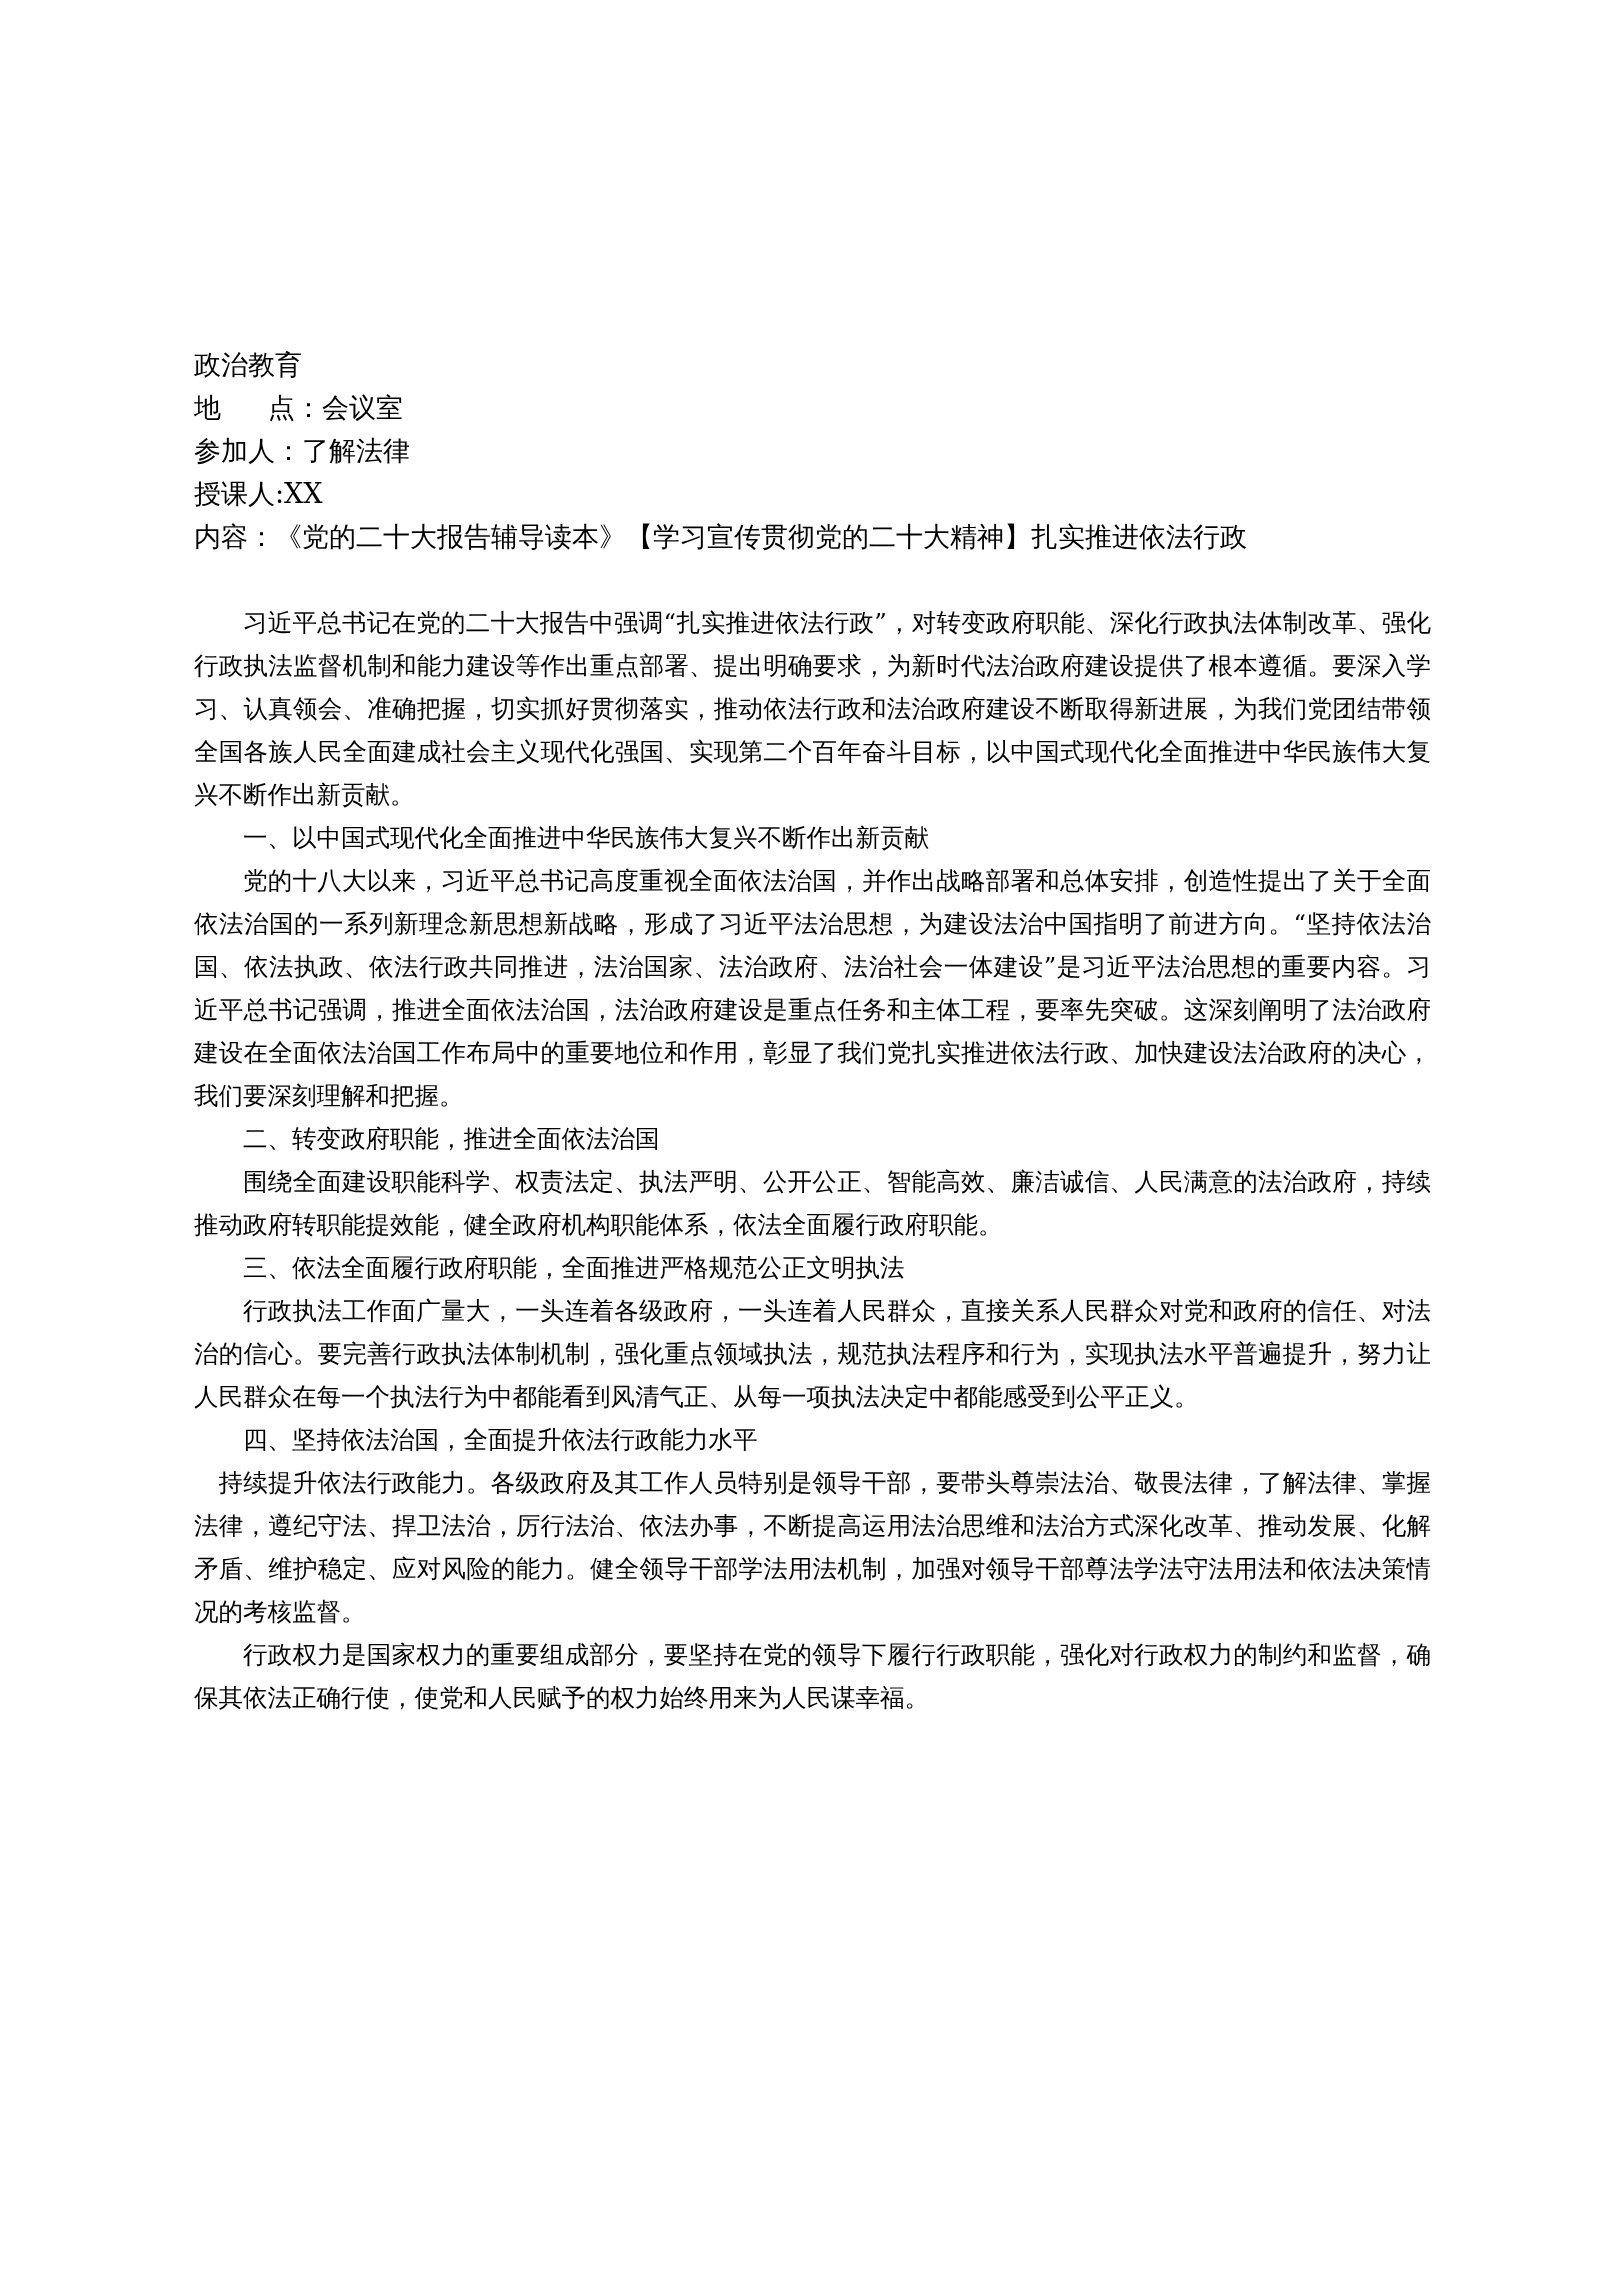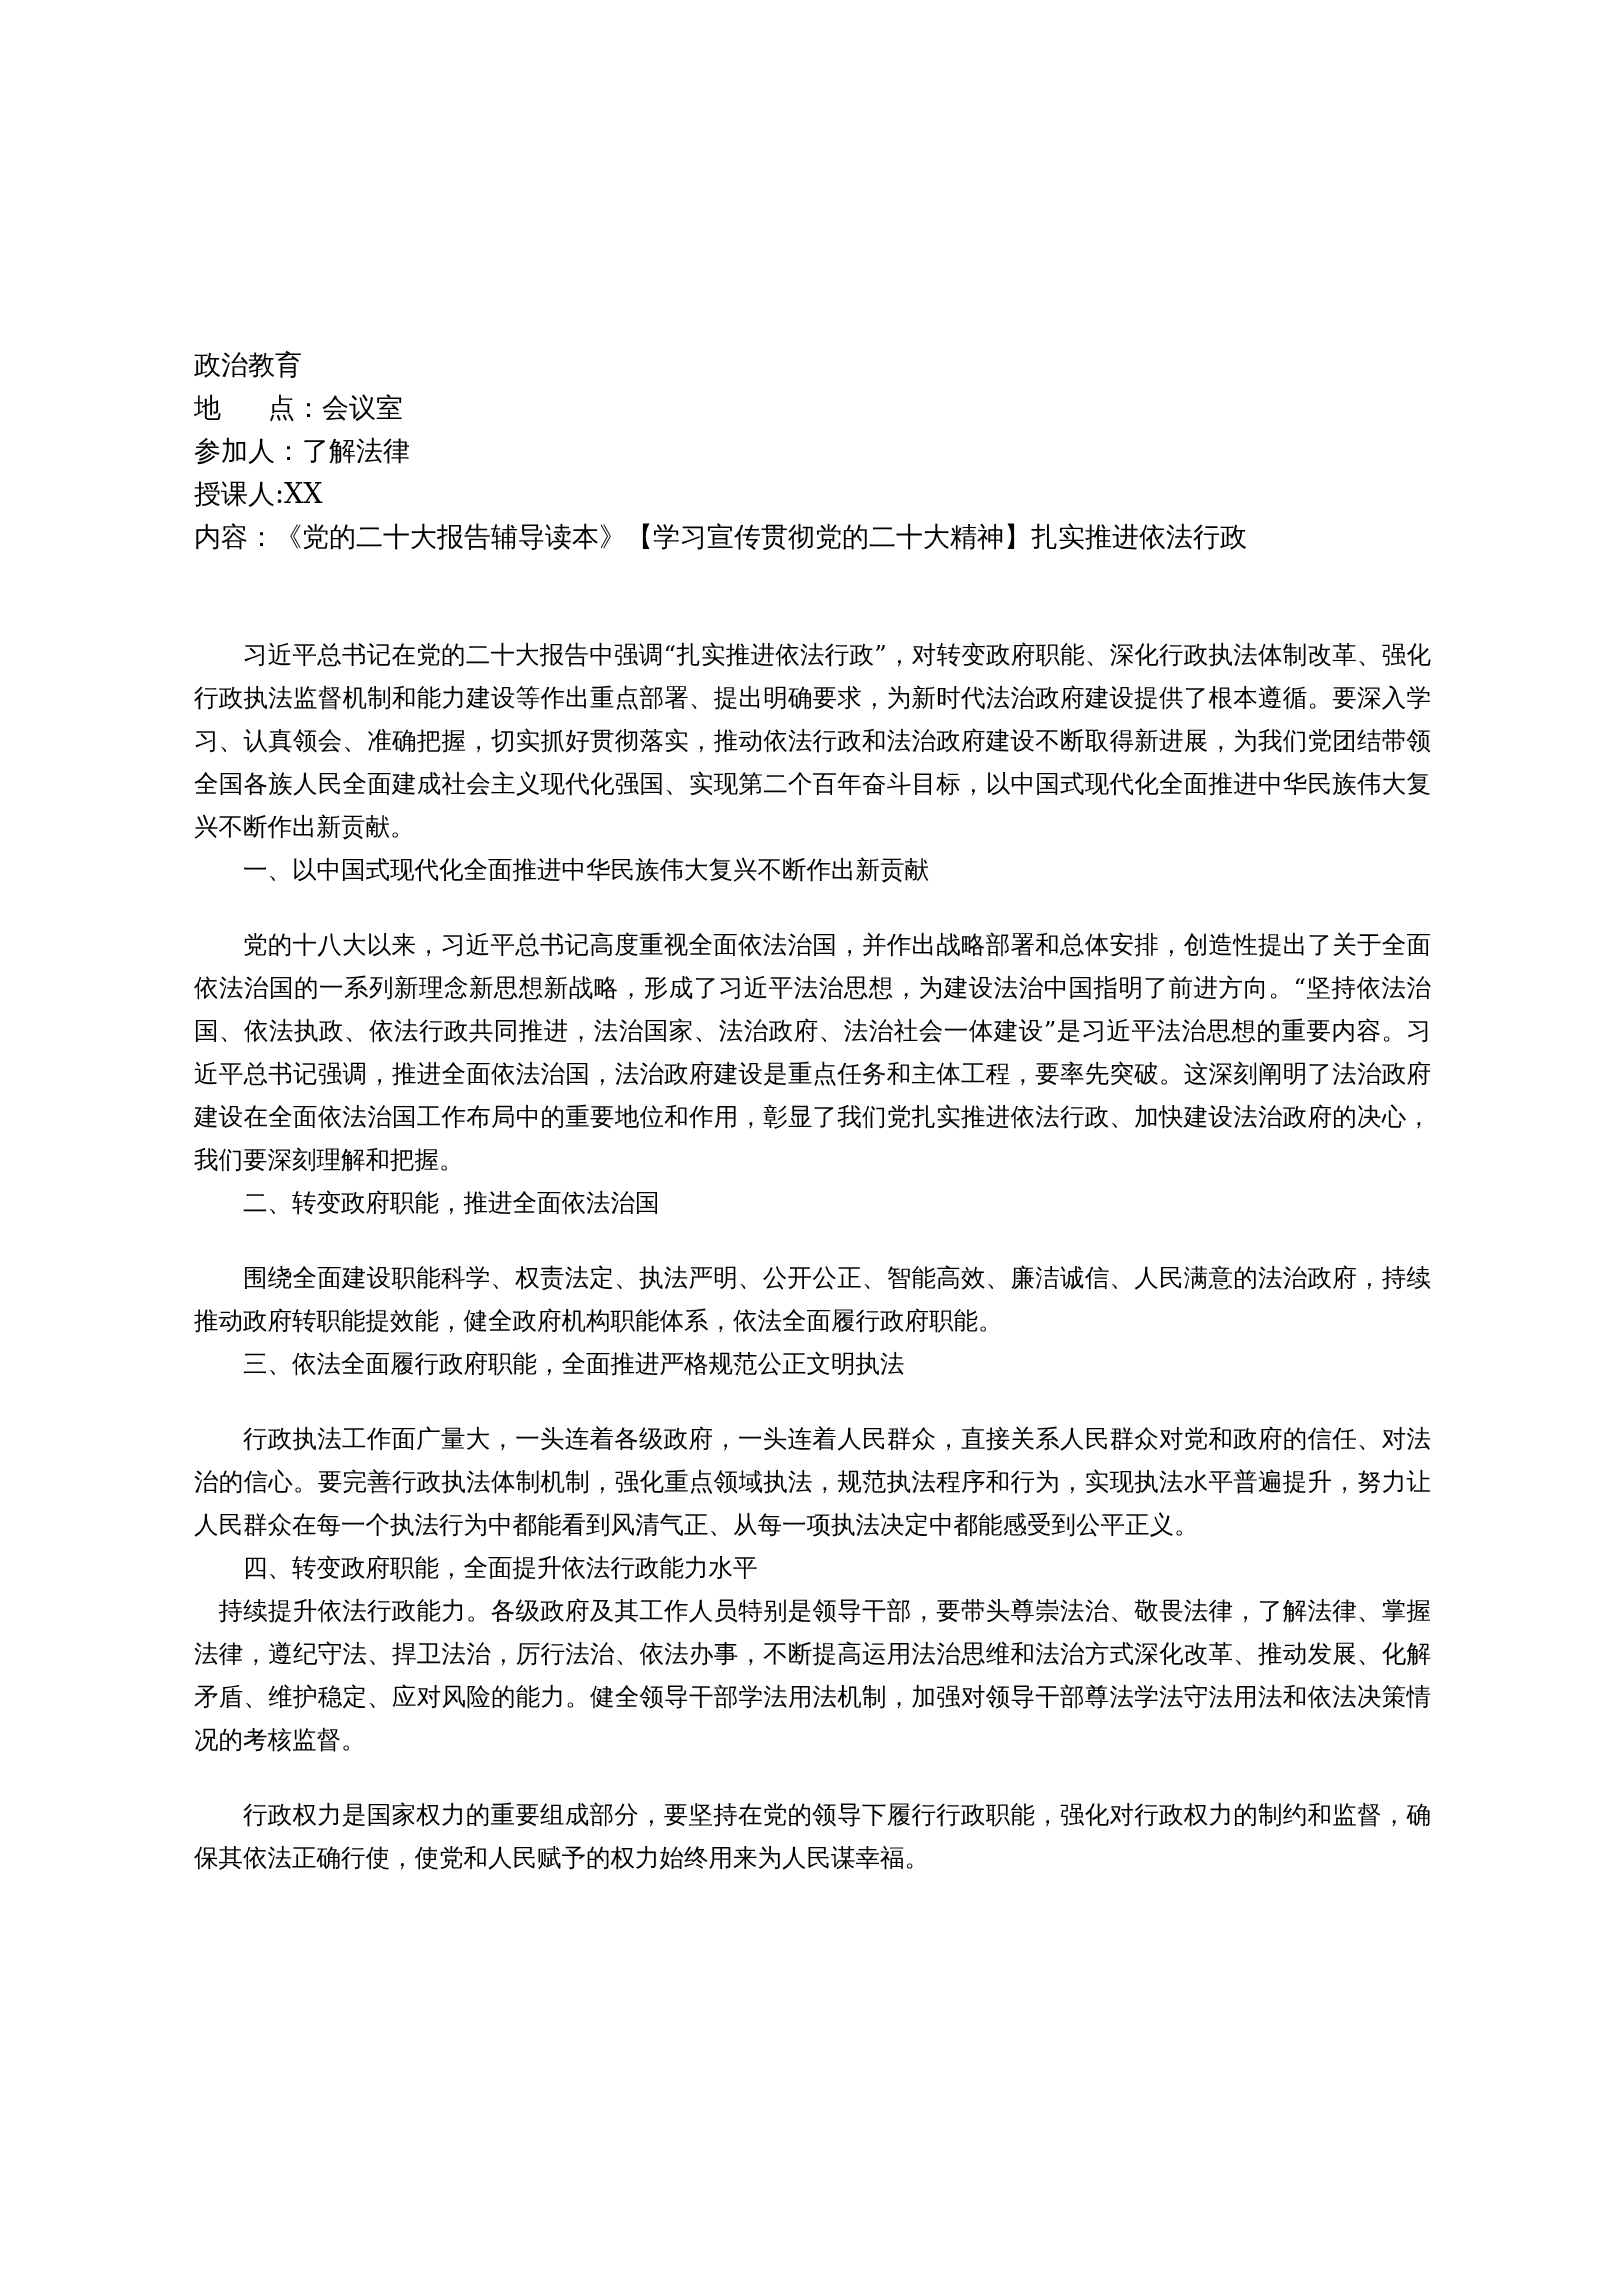--- a/index.html
+++ b/index.html
@@ -34,21 +34,20 @@
     .para {
       font-size: 24.5px;
       line-height: 43px;
       text-align: justify;
       text-align-last: left;
       margin: 0;
       word-break: break-all;
     }
     .indent {
       text-indent: 49px;
-      margin-top: 32px;
     }
     .indent-small {
       text-indent: 24.5px;
     }
     .heading {
       font-size: 24.5px;
       line-height: 43px;
       text-indent: 49px;
       margin: 0;
     }
@@ -87,18 +86,18 @@
 
   <p class="heading">一、以中国式现代化全面推进中华民族伟大复兴不断作出新贡献</p>
   <p class="para indent">党的十八大以来，习近平总书记高度重视全面依法治国，并作出战略部署和总体安排，创造性提出了关于全面依法治国的一系列新理念新思想新战略，形成了习近平法治思想，为建设法治中国指明了前进方向。“坚持依法治国、依法执政、依法行政共同推进，法治国家、法治政府、法治社会一体建设”是习近平法治思想的重要内容。习近平总书记强调，推进全面依法治国，法治政府建设是重点任务和主体工程，要率先突破。这深刻阐明了法治政府建设在全面依法治国工作布局中的重要地位和作用，彰显了我们党扎实推进依法行政、加快建设法治政府的决心，我们要深刻理解和把握。</p>
 
   <p class="heading">二、转变政府职能，推进全面依法治国</p>
   <p class="para indent">围绕全面建设职能科学、权责法定、执法严明、公开公正、智能高效、廉洁诚信、人民满意的法治政府，持续推动政府转职能提效能，健全政府机构职能体系，依法全面履行政府职能。</p>
 
   <p class="heading">三、依法全面履行政府职能，全面推进严格规范公正文明执法</p>
   <p class="para indent">行政执法工作面广量大，一头连着各级政府，一头连着人民群众，直接关系人民群众对党和政府的信任、对法治的信心。要完善行政执法体制机制，强化重点领域执法，规范执法程序和行为，实现执法水平普遍提升，努力让人民群众在每一个执法行为中都能看到风清气正、从每一项执法决定中都能感受到公平正义。</p>
 
-  <p class="heading">四、转变政府职能，全面提升依法行政能力水平</p>
+  <p class="heading">四、坚持依法治国，全面提升依法行政能力水平</p>
   <p class="para indent-small">持续提升依法行政能力。各级政府及其工作人员特别是领导干部，要带头尊崇法治、敬畏法律，了解法律、掌握法律，遵纪守法、捍卫法治，厉行法治、依法办事，不断提高运用法治思维和法治方式深化改革、推动发展、化解矛盾、维护稳定、应对风险的能力。健全领导干部学法用法机制，加强对领导干部尊法学法守法用法和依法决策情况的考核监督。</p>
   <p class="para indent">行政权力是国家权力的重要组成部分，要坚持在党的领导下履行行政职能，强化对行政权力的制约和监督，确保其依法正确行使，使党和人民赋予的权力始终用来为人民谋幸福。</p>
 
 </div>
 
 
 </body></html>

